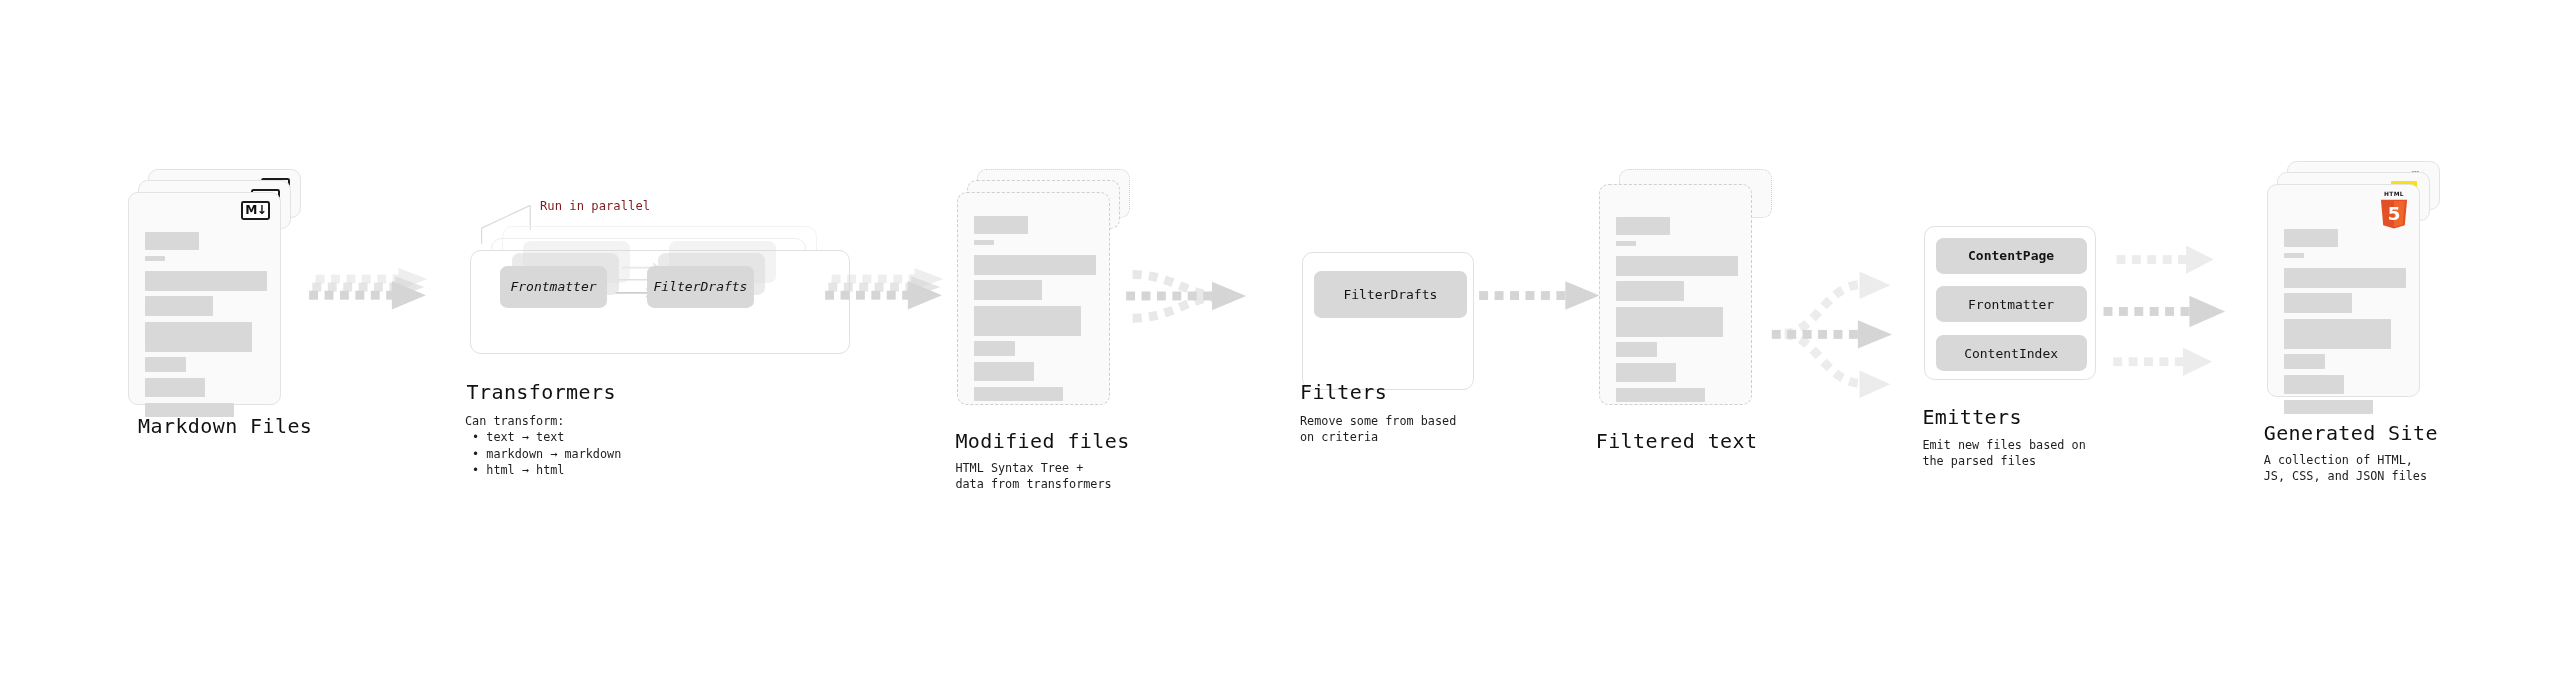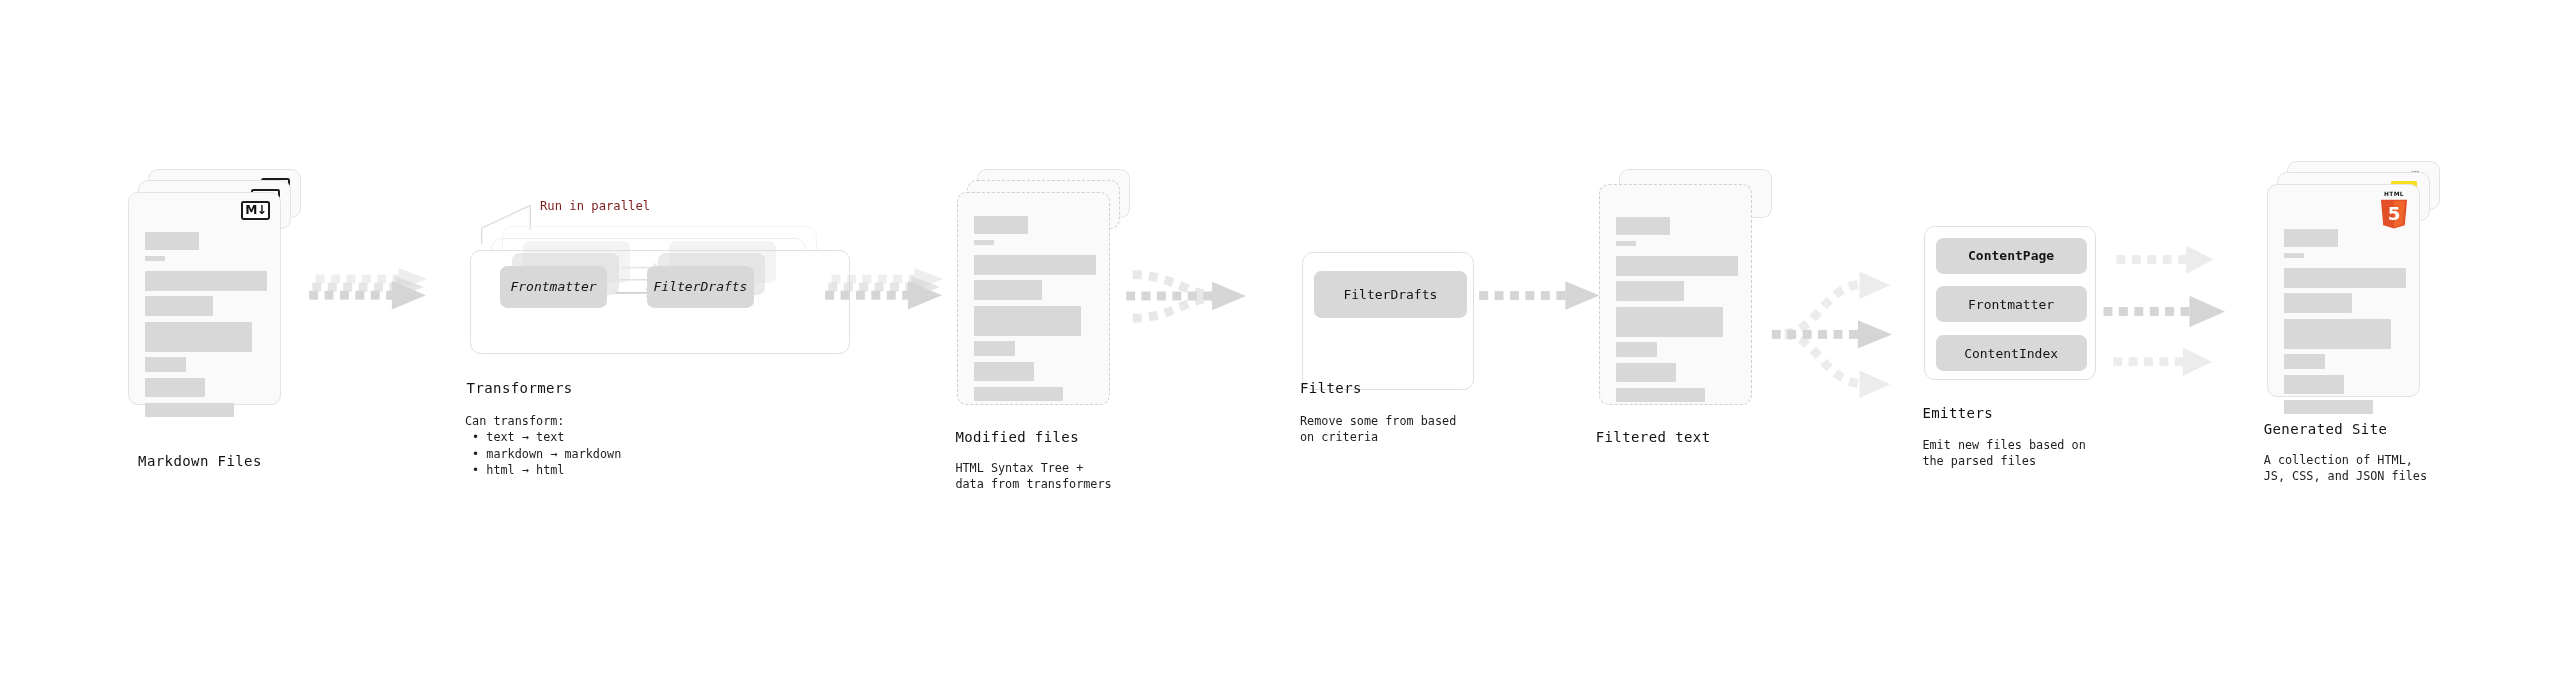--- a/index.html
+++ b/index.html
@@ -42,21 +42,21 @@
   .css-badge{
     width:24.4px;height:4.1px;background:#264de4;border-radius:0.8px;
   }
   .css-badge-wrap{position:absolute;right:11.4px;top:9px;text-align:center;}
   .css-badge-wrap .t{font-size:4.9px;font-weight:700;color:#2b2b2b;letter-spacing:-0.4px;line-height:4.9px;}
   .js-badge{position:absolute;right:11.4px;top:7.3px;width:26px;height:14.6px;background:#f7df1e;border-radius:0.8px;}
 
   
   .title{
     position:absolute;
-    font-size:14px;font-weight:400;letter-spacing:0.4px;color:#111;
+    font-size:20px;font-weight:400;letter-spacing:0.4px;color:#111;
     white-space:nowrap;
   }
   .sub{
     position:absolute;
     font-size:11.8px;line-height:16.3px;color:#1e1e1e;white-space:pre;
   }
 
   
   .pbox{
     position:absolute;background:#ffffff;border:1.3px solid #e0e0e0;border-radius:10.6px;
@@ -103,21 +103,21 @@
         <div class="ln" style="width:19.5px;height:5.7px;margin-bottom:9.8px;"></div>
         <div class="ln" style="width:122px;height:19.5px;"></div>
         <div class="ln" style="width:68px;height:19.5px;"></div>
         <div class="ln" style="width:107px;height:30px;"></div>
         <div class="ln" style="width:41px;height:14.6px;"></div>
         <div class="ln" style="width:60px;height:19.5px;"></div>
         <div class="ln" style="width:89px;height:14px;"></div>
       </div>
     </div>
   </div>
-  <div class="title" style="left:-4.9px;top:453px;padding-left:15px;">Markdown Files</div>
+  <div class="title" style="left:-4.9px;top:414px;padding-left:15px;">Markdown Files</div>
 </div>
 
 <svg class="arrowsvg" style="left:314px;top:268px;" width="146" height="65" viewBox="0 0 180 80">
   <g fill="#d5d5d5" opacity="0.38">
     <rect x="2" y="8" width="11" height="11"></rect>
       <rect x="21" y="8" width="11" height="11"></rect>
       <rect x="40" y="8" width="11" height="11"></rect>
     <rect x="59" y="8" width="11" height="11"></rect>
       <rect x="78" y="8" width="11" height="11"></rect>
       <rect x="97" y="8" width="11" height="11"></rect>

